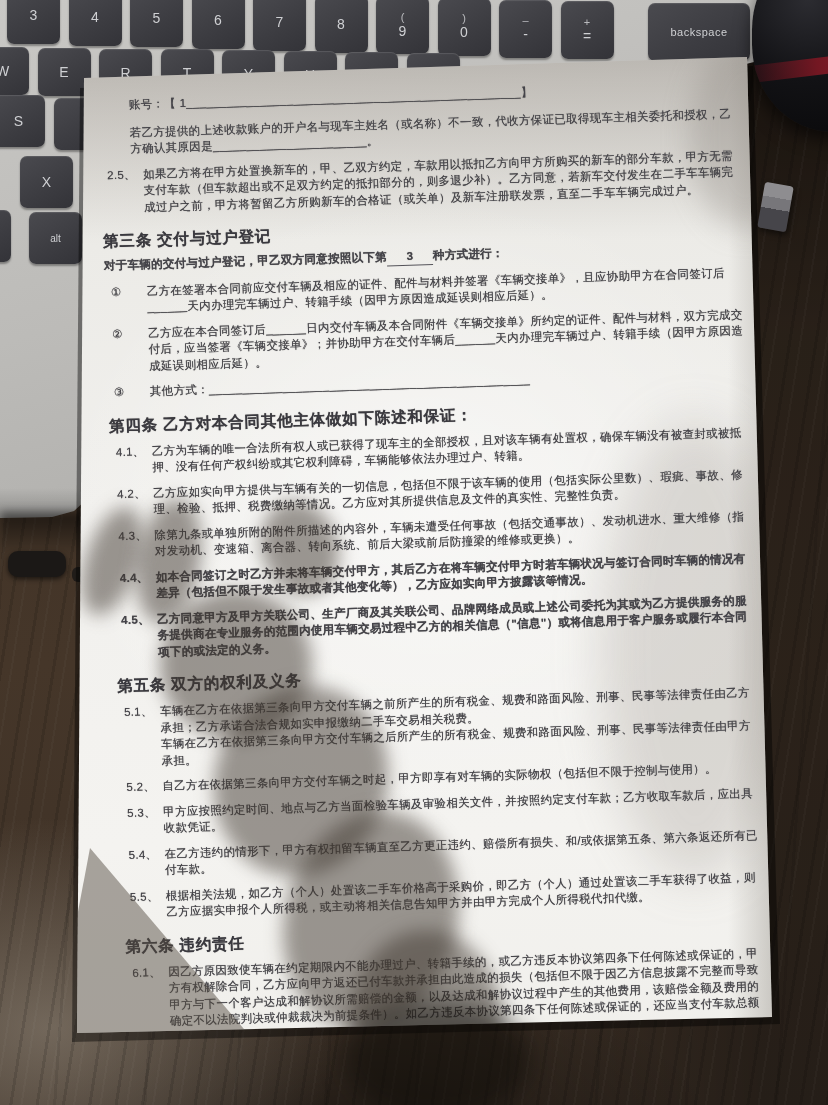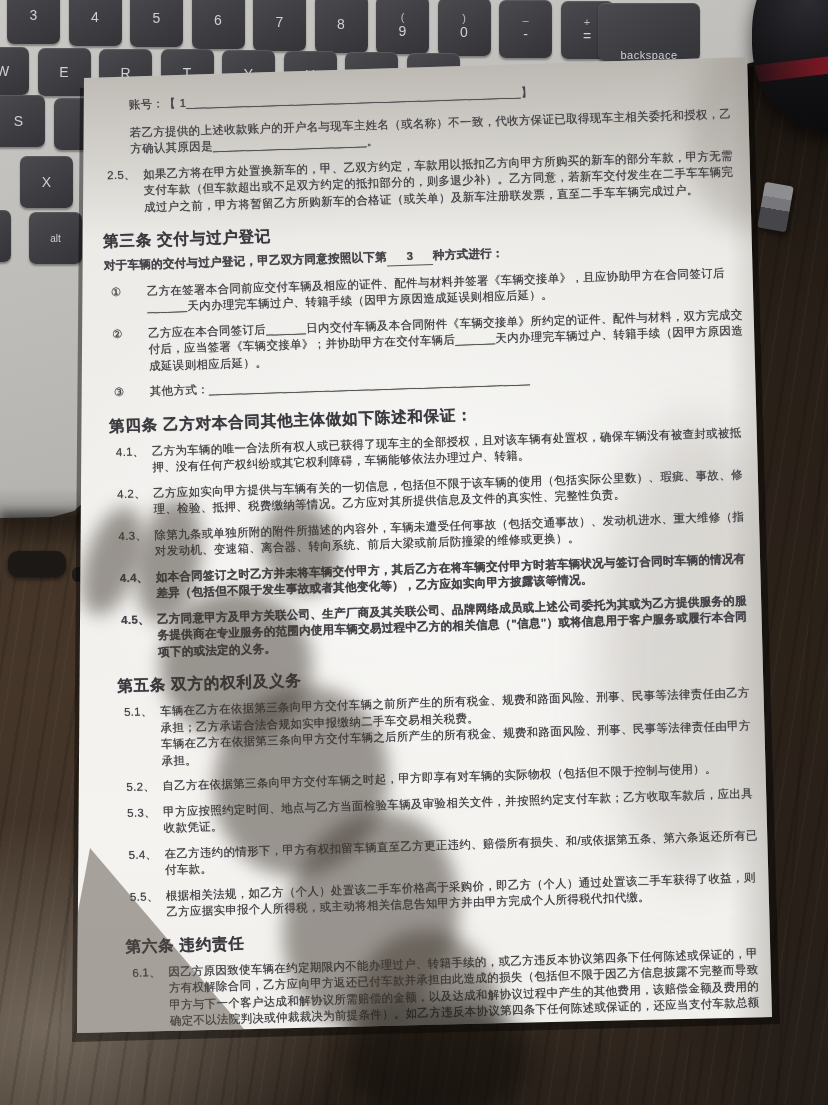--- a/index.html
+++ b/index.html
@@ -117,21 +117,21 @@
           <div>0</div>
         </div>
         <div class="key" style="left: 499px; top: -0.4px; width: 53px; height: 58px;">
           <div class="top-glyph">–</div>
           <div>-</div>
         </div>
         <div class="key" style="left: 560.5px; top: 1.3px; width: 53px; height: 58px;">
           <div class="top-glyph">+</div>
           <div>=</div>
         </div>
-        <div class="key wide" style="left: 598px; top: 3px; width: 102px; height: 58px; justify-content: flex-end;">
+        <div class="key wide" style="left: 648px; top: 3px; width: 102px; height: 58px;">
           <div>backspace</div>
         </div>
         <div class="key" style="left: -24px; top: 47px; width: 53px; height: 48px;">
           <div>W</div>
         </div>
         <div class="key" style="left: 37.5px; top: 47.8px; width: 53px; height: 48px;">
           <div>E</div>
         </div>
         <div class="key" style="left: 99px; top: 48.6px; width: 53px; height: 48px;">
           <div>R</div>

